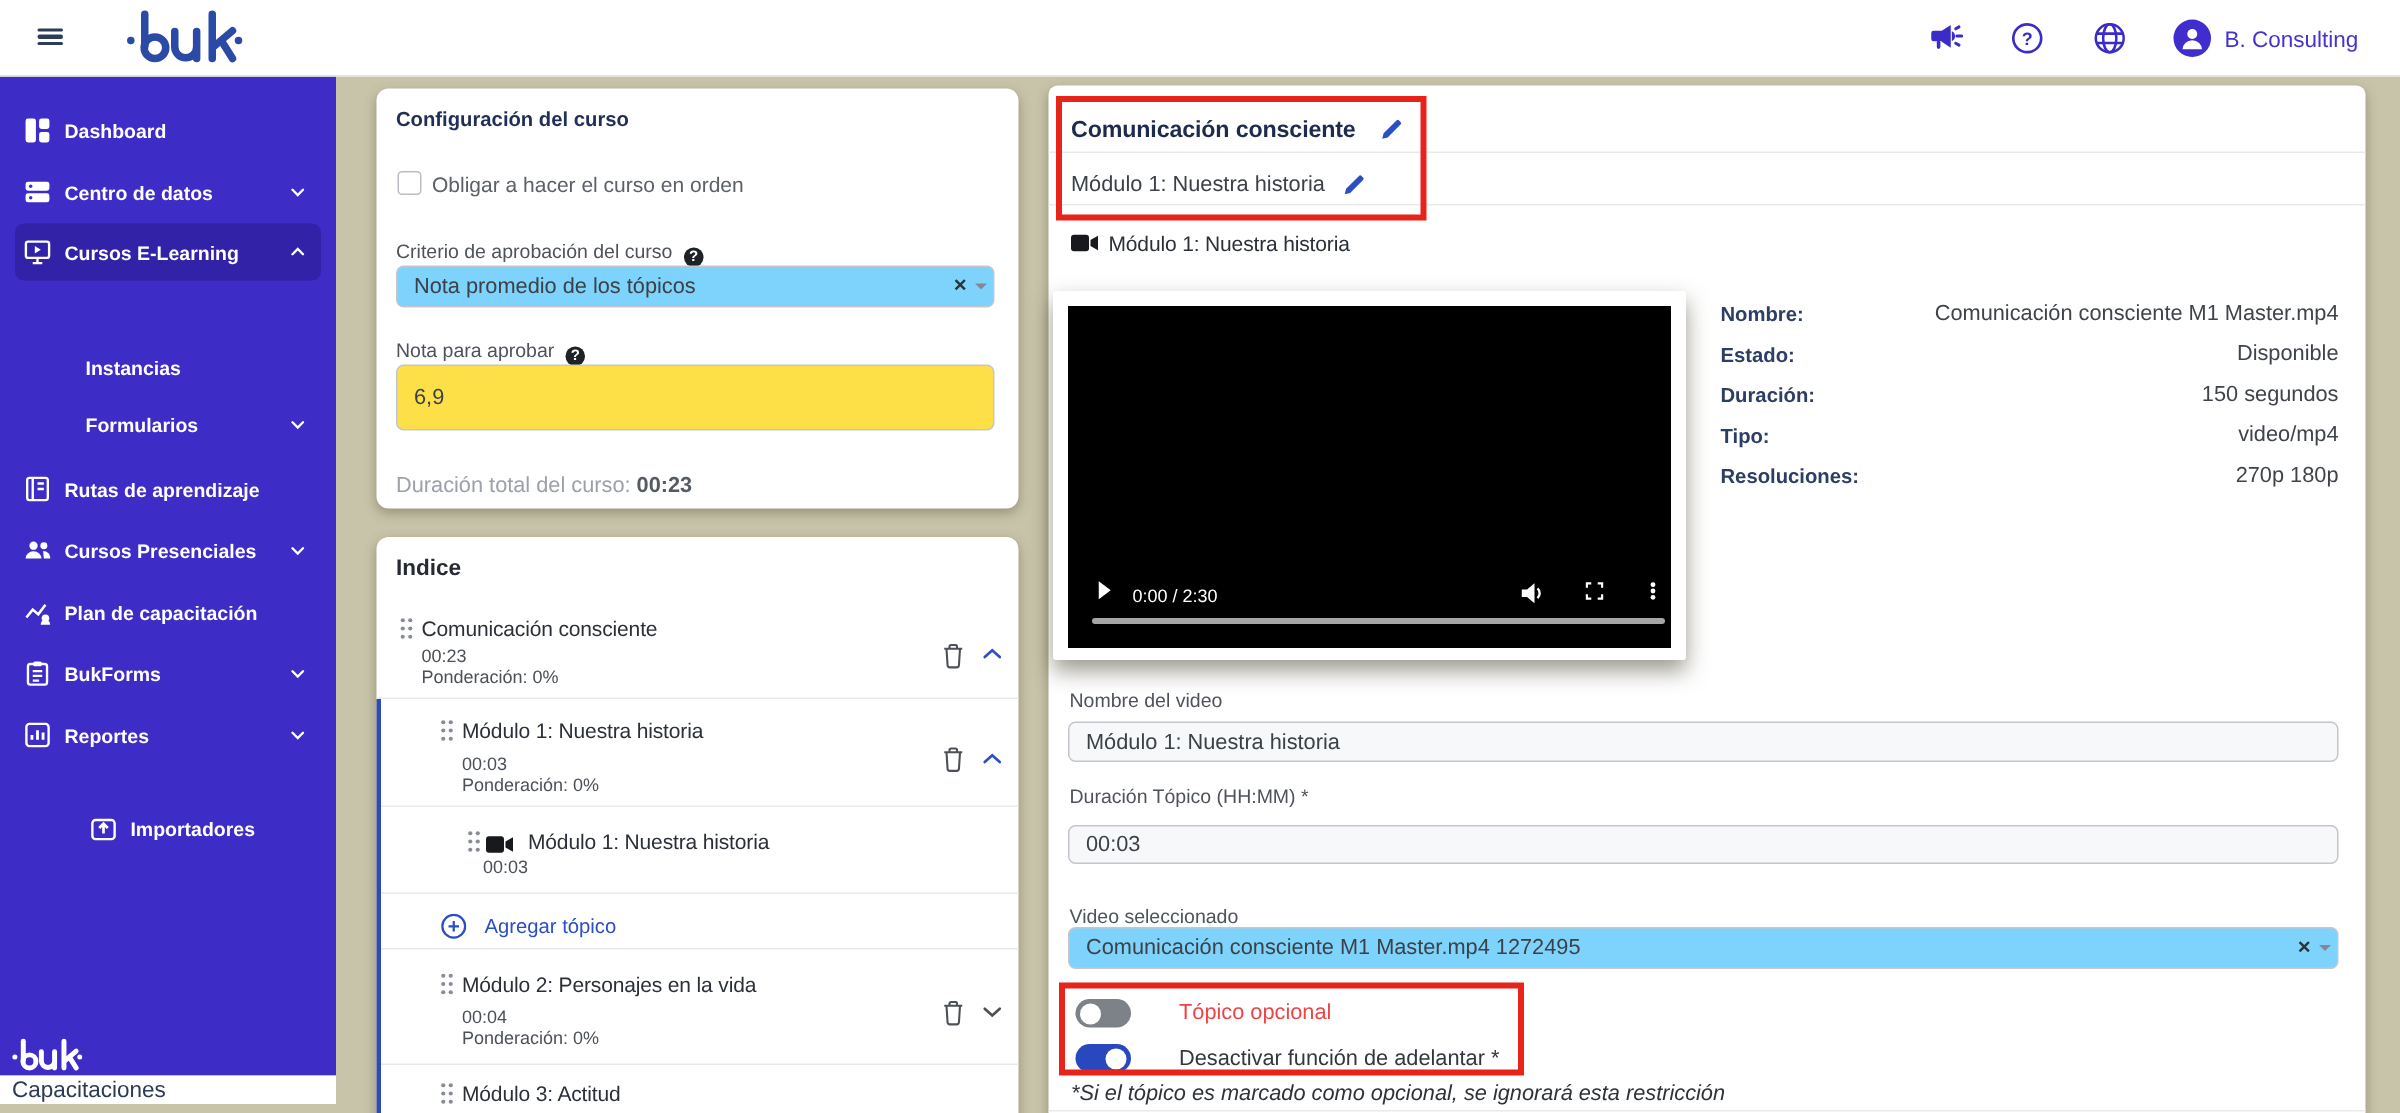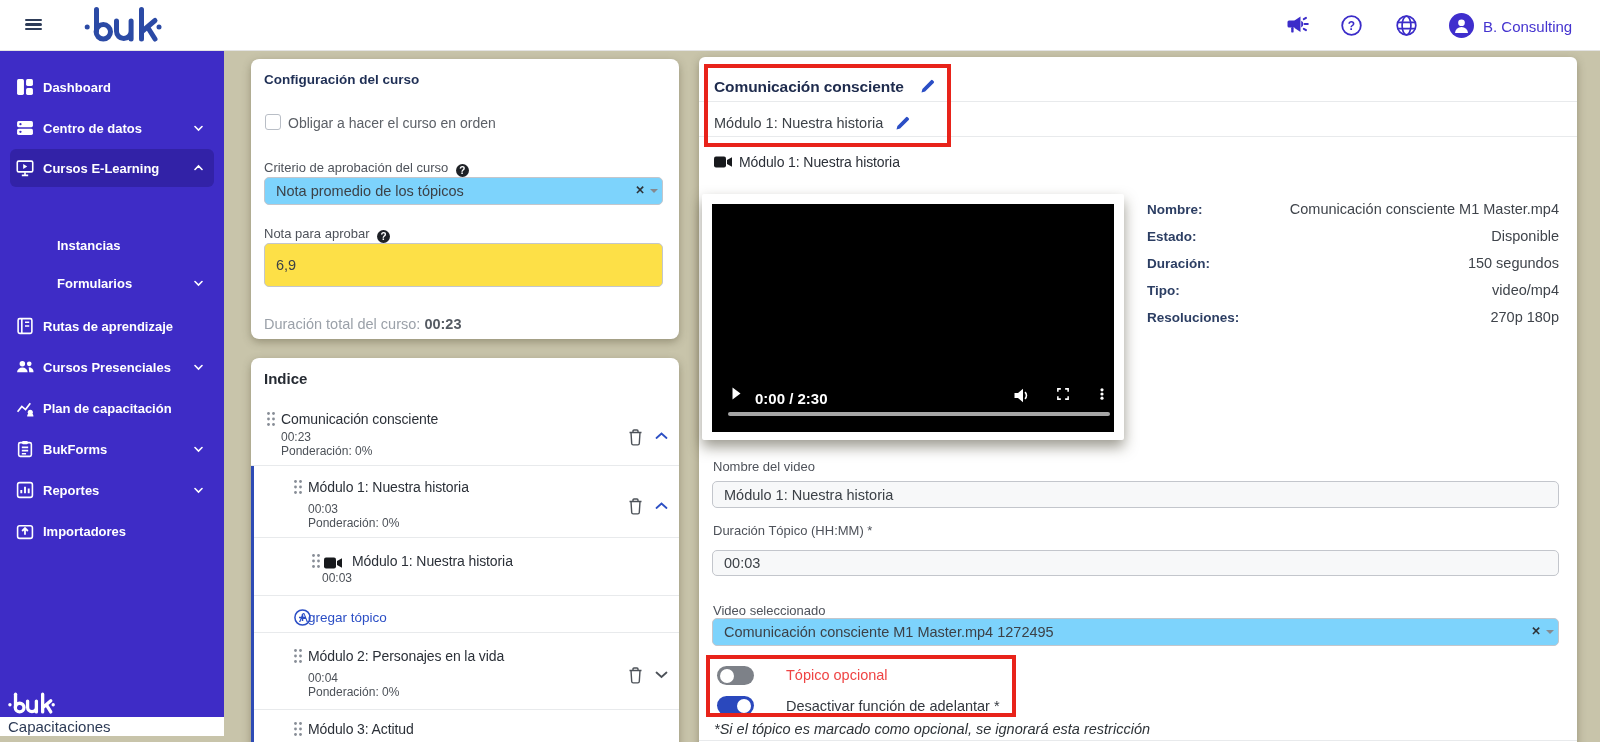--- a/index.html
+++ b/index.html
@@ -157,21 +157,21 @@
   <div class="mi" style="top:420px;">
     <svg class="ic" viewBox="0 0 17 17" fill="none" stroke="#fff" stroke-width="1.5">
         <rect x="1.5" y="1.5" width="14" height="14" rx="2"></rect>
         <path d="M5 11.5 v-3 M8.5 11.5 v-6 M12 11.5 v-4.5" stroke-width="1.8"></path>
       </svg>
     Reportes
     <svg class="chev" width="9" height="8" viewBox="0 0 9 8" fill="none">
         <path d="M1 2.5 l3.5 3.5 L8 2.5" stroke="#fff" stroke-width="1.6" stroke-linecap="round"></path>
       </svg>
   </div>
-  <div class="mi" style="top:461px;">
+  <div class="mi" style="top:482px;justify-content:center;">
     <svg class="ic" viewBox="0 0 17 17" fill="none" stroke="#fff" stroke-width="1.5">
         <rect x="1.5" y="3.5" width="14" height="12" rx="2"></rect>
         <path d="M8.5 12 V6 M5.8 8.5 L8.5 5.8 l2.7 2.7" stroke-width="1.7"></path>
       </svg>
     Importadores
   </div>
   <svg class="abs" style="left:8px;top:641px;" width="47" height="23" viewBox="0 0 78 38" fill="none" stroke="#ffffff" stroke-width="5.5" stroke-linecap="round">
     <circle cx="3.2" cy="21" r="2.8" fill="#ffffff" stroke="none"></circle>
     <path d="M12.5 3.5 V25"></path>
       <circle cx="19.3" cy="25.8" r="7.2"></circle>
@@ -249,21 +249,21 @@
       <path d="M13 4 L18 1.2 V10.8 L13 8 z"></path>
     </svg>
   <div class="t15 abs" style="left:101px;top:195px;">Módulo 1: Nuestra historia</div>
   <div class="t12 abs" style="left:71px;top:213px;">00:03</div>
   <div class="divider" style="top:237px;left:3px;"></div>
 
   <svg class="abs" style="left:43px;top:251px;" width="17" height="17" viewBox="0 0 17 17" fill="none" stroke="#2b4ec5" stroke-width="1.5">
       <circle cx="8.5" cy="8.5" r="7.6"></circle>
       <path d="M8.5 5 v7 M5 8.5 h7"></path>
     </svg>
-  <div class="abs" style="left:48px;top:252px;font-size:13.5px;color:#2b4ec5;">Agregar tópico</div>
+  <div class="abs" style="left:72px;top:252px;font-size:13.5px;color:#2b4ec5;">Agregar tópico</div>
   <div class="divider" style="top:274px;left:3px;"></div>
 
   <svg class="abs" style="left:42px;top:290px;" width="10" height="16" viewBox="0 0 10 16" fill="#878d96">
       <circle cx="2.5" cy="2.5" r="1.4"></circle>
       <circle cx="7.5" cy="2.5" r="1.4"></circle>
       <circle cx="2.5" cy="8" r="1.4"></circle>
       <circle cx="7.5" cy="8" r="1.4"></circle>
       <circle cx="2.5" cy="13.5" r="1.4"></circle>
       <circle cx="7.5" cy="13.5" r="1.4"></circle>
     </svg>
@@ -307,21 +307,21 @@
     </svg>
   <div class="abs t15" style="left:40px;top:97px;">Módulo 1: Nuestra historia</div>
 
   <div class="redbox" style="left:5px;top:7px;width:247px;height:83px;"></div>
 
   <div class="abs" style="left:3px;top:137px;width:422px;height:246px;background:#fff;box-shadow:0 7px 14px rgba(60,55,35,0.5);border-radius:2px;"></div>
   <div class="abs" style="left:13px;top:147px;width:402px;height:228px;background:#000;">
     <svg class="abs" style="left:20px;top:183px;" width="9" height="13" viewBox="0 0 9 13" fill="#fff">
         <path d="M0.5 0.5 L8.5 6.5 0.5 12.5 z"></path>
       </svg>
-    <div class="abs" style="left:43px;top:186px;font-size:15px;color:#fff;font-weight:bold;">0:00 / 2:30</div>
+    <div class="abs" style="left:43px;top:186px;font-size:12px;color:#fff;">0:00 / 2:30</div>
     <svg class="abs" style="left:302px;top:184px;" width="16" height="15" viewBox="0 0 16 15" fill="#fff">
         <path d="M0.5 5 h3.5 L9 0.8 v13.4 L4 10 H0.5 z"></path>
         <path d="M11 4.2 a4.5 4.5 0 0 1 0 6.6" stroke="#fff" stroke-width="1.6" fill="none"></path>
       </svg>
     <svg class="abs" style="left:345px;top:184px;" width="12" height="12" viewBox="0 0 14 14" fill="none" stroke="#fff" stroke-width="1.8">
         <path d="M1 4.5 V1 h3.5 M9.5 1 H13 v3.5 M13 9.5 V13 H9.5 M4.5 13 H1 V9.5"></path>
       </svg>
     <svg class="abs" style="left:388px;top:184px;" width="4" height="12" viewBox="0 0 4 12" fill="#fff">
         <circle cx="2" cy="1.8" r="1.6"></circle>
         <circle cx="2" cy="6" r="1.6"></circle>

